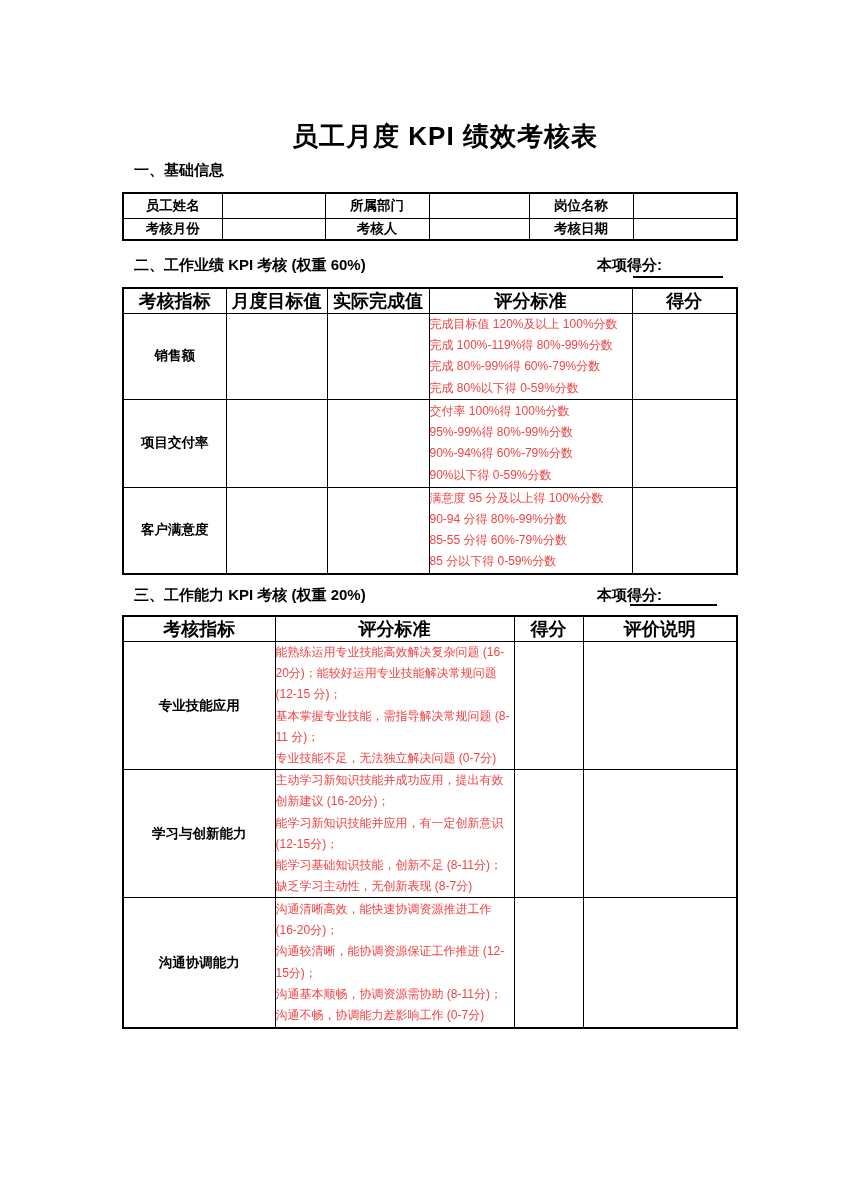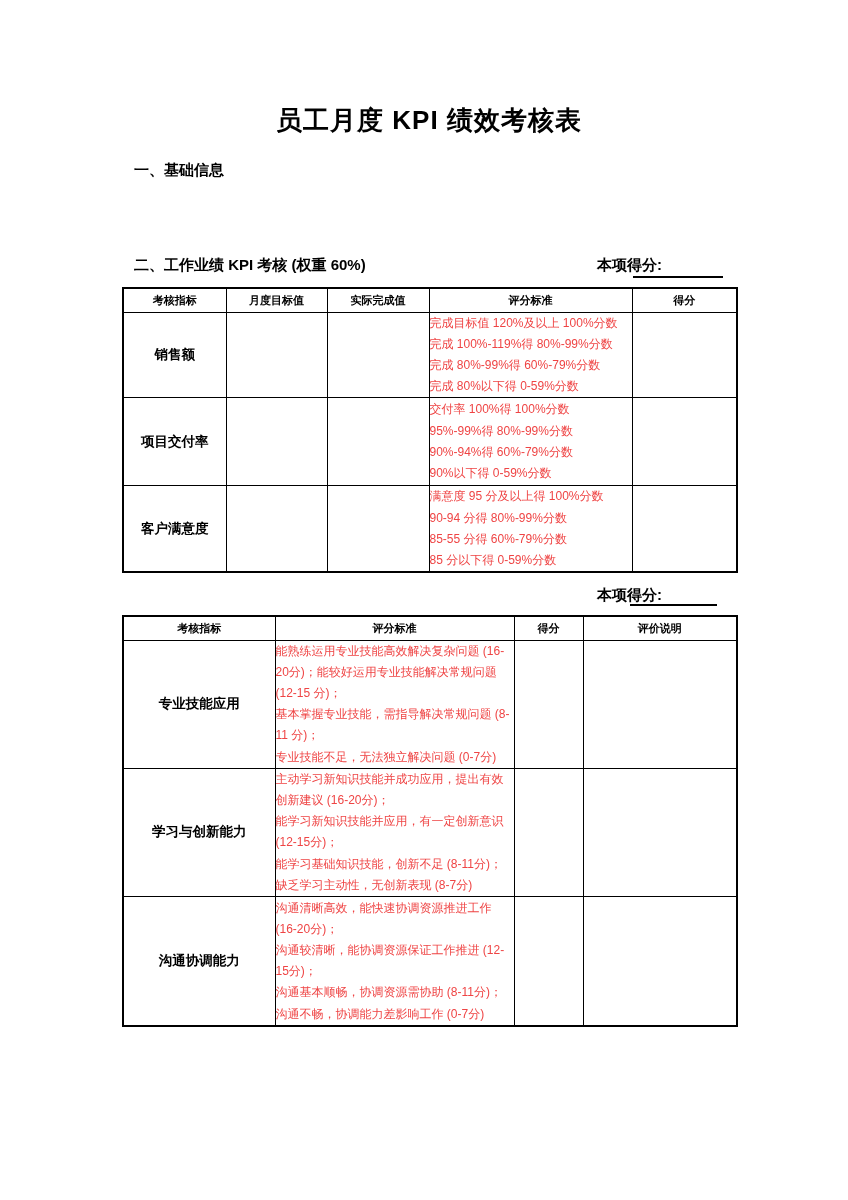--- a/index.html
+++ b/index.html
@@ -2,57 +2,85 @@
 <html><head>
 <meta charset="utf-8">
 <style>
   html,body{margin:0;padding:0;background:#ffffff;}
   .page{
     position:relative;width:848px;height:1200px;background:#ffffff;
     font-family:"Liberation Sans","DejaVu Sans",sans-serif;color:#000;
     overflow:hidden;
   }
   .title{
-    position:absolute;left:122px;top:103px;width:614px;margin:0;
+    position:absolute;left:122px;top:103px;width:614px;margin:16px;
     text-align:center;font-size:26px;font-weight:bold;letter-spacing:1px;
   }
   .sec-heading{
     position:absolute;left:134px;font-size:15px;font-weight:bold;white-space:nowrap;
   }
   .score-label{
     position:absolute;left:556px;font-size:15px;font-weight:bold;white-space:nowrap;margin-left:41px;
   }
   .score-line{
     position:absolute;left:633px;width:90px;height:16px;
     border-bottom:2px solid #000;font-size:12px;text-align:center;
   }
   table.t{
     position:absolute;left:122px;border-collapse:collapse;table-layout:fixed;
     width:614px;border:2px solid #000;
   }
   .t td,.t th{border:1px solid #000;padding:0;overflow:hidden;}
-  .t th{font-size:11px;font-weight:bold;text-align:center;vertical-align:middle;}
+  .t th{font-size:18px;font-weight:bold;text-align:center;vertical-align:middle;}
   .lbl{font-size:13.5px;font-weight:bold;text-align:center;vertical-align:middle;}
   .val{vertical-align:middle;}
   .crit{
     vertical-align:middle;padding:2px 6px;font-size:12px;color:#ef4444;
     line-height:21.2px;text-align:left;
   }
   .t2 .crit .para{white-space:nowrap;}
   .t3{border-bottom:3px solid #000;}
 </style>
 </head>
 <body>
 
 <div class="page">
 
   <h1 class="title">员工月度 KPI 绩效考核表</h1>
 
   <div class="sec-heading" style="top:161px;">一、基础信息</div>
 
+  <table class="t t1" style="top:192px;">
+    <colgroup>
+      <col style="width:99px">
+        <col style="width:103px">
+        <col style="width:104px">
+      <col style="width:100px">
+        <col style="width:104px">
+        <col style="width:104px">
+    </colgroup>
+    <tbody>
+        <tr style="height:25px;">
+      <td class="lbl">员工姓名</td>
+      <td class="val"></td>
+      <td class="lbl">所属部门</td>
+      <td class="val"></td>
+      <td class="lbl">岗位名称</td>
+      <td class="val"></td>
+    </tr>
+    <tr style="height:22px;">
+      <td class="lbl">考核月份</td>
+      <td class="val"></td>
+      <td class="lbl">考核人</td>
+      <td class="val"></td>
+      <td class="lbl">考核日期</td>
+      <td class="val"></td>
+    </tr>
+  </tbody>
+    </table>
 
   <div class="sec-heading" style="top:256px;">二、工作业绩 KPI 考核 (权重 60%)</div>
   <div class="score-label" style="top:256px;">本项得分:</div>
   <div class="score-line" style="top:260px;"></div>
 
   <table class="t t2" style="top:287px;">
     <colgroup>
       <col style="width:103px">
         <col style="width:101px">
         <col style="width:102px">
@@ -99,20 +127,21 @@
         <div class="para">满意度 95 分及以上得 100%分数</div>
         <div class="para">90-94 分得 80%-99%分数</div>
         <div class="para">85-55 分得 60%-79%分数</div>
         <div class="para">85 分以下得 0-59%分数</div>
       </td>
       <td class="val"></td>
     </tr>
   </tbody>
     </table>
 
+  <div class="sec-heading" style="top:586px;">三、工作能力 KPI 考核 (权重 20%)</div>
   <div class="score-label" style="top:586px;">本项得分:</div>
   <div class="score-line" style="top:588px;width:87px;left:630px;"></div>
 
   <table class="t t3" style="top:615px;">
     <colgroup>
       <col style="width:152px">
         <col style="width:239px">
       <col style="width:69px">
         <col style="width:154px">
     </colgroup>

